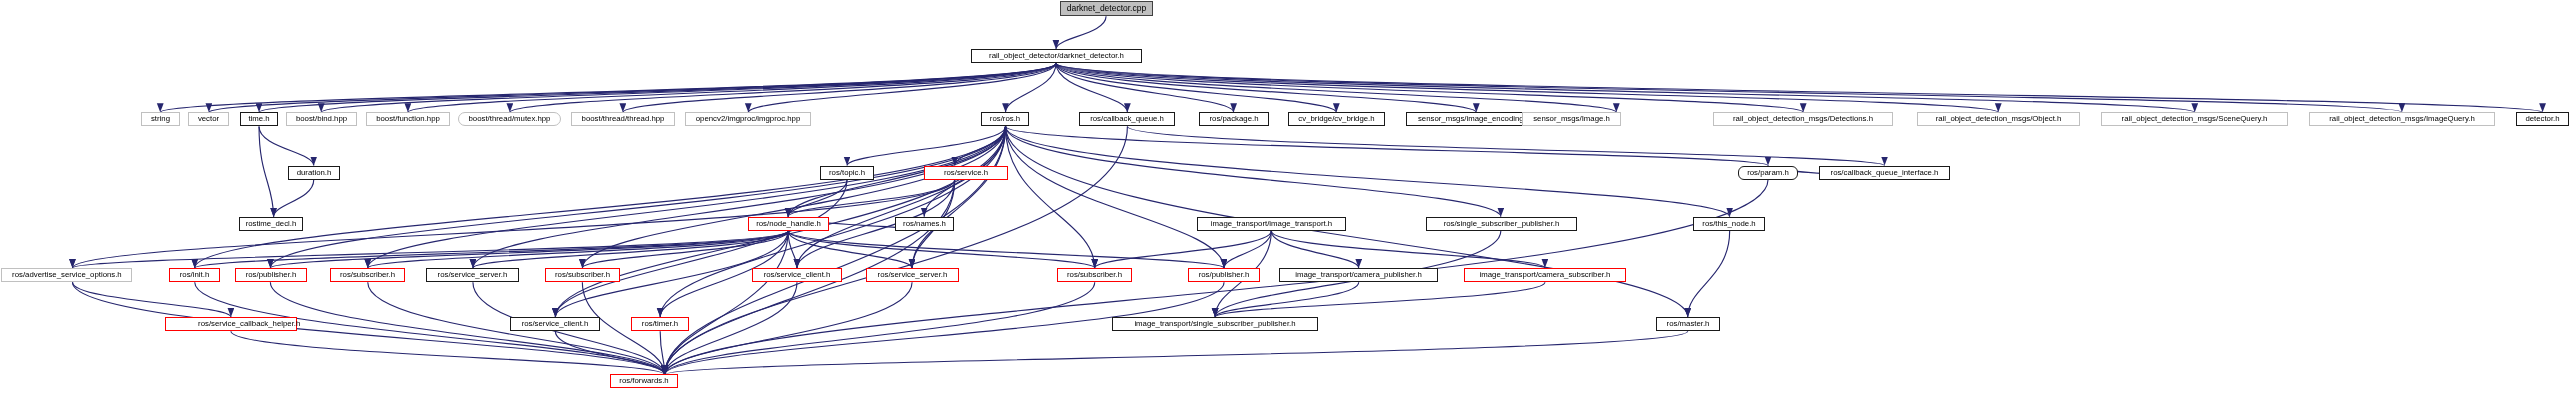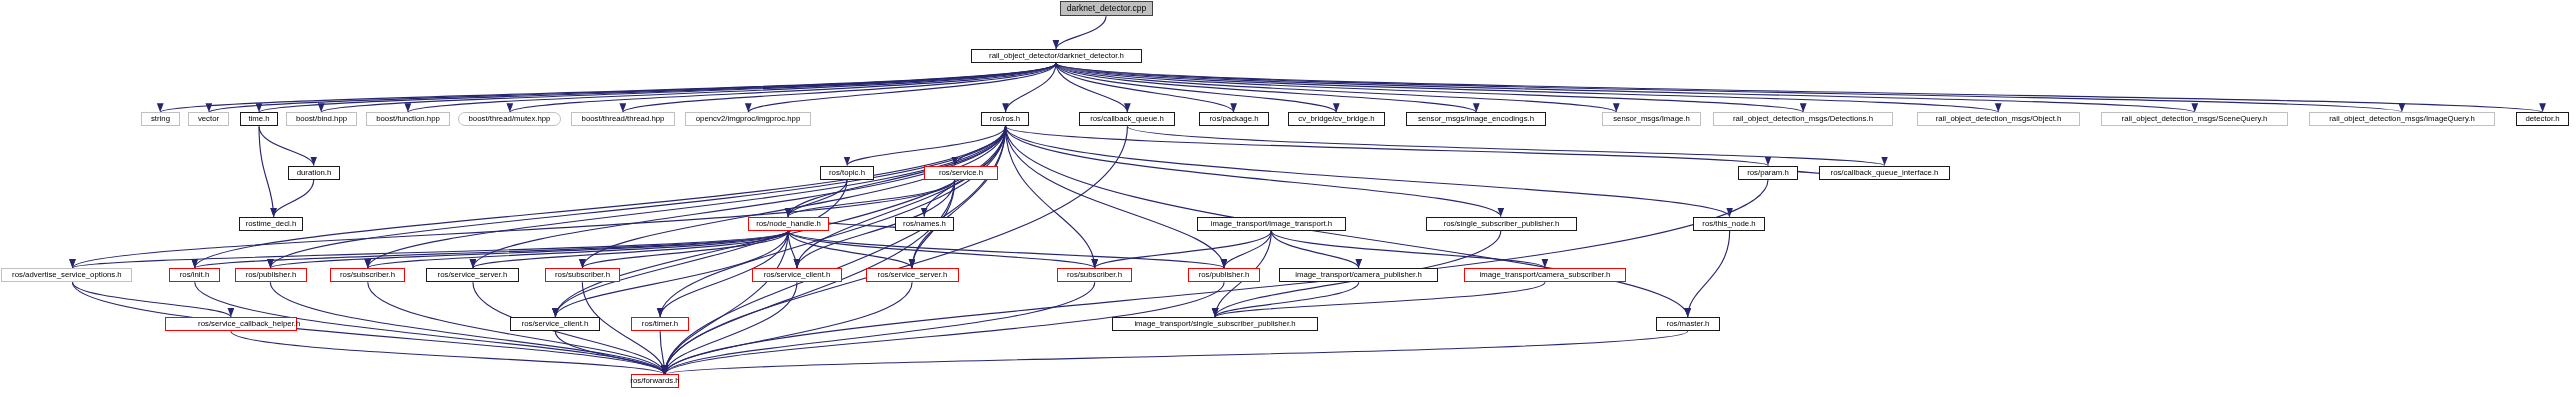--- a/index.html
+++ b/index.html
@@ -128,30 +128,30 @@
       <div class="node" style="left: 286px; top: 112px; width: 71px;">boost/bind.hpp</div>
       <div class="node" style="left: 366px; top: 112px; width: 84px;">boost/function.hpp</div>
       <div class="node" style="left: 458px; top: 112px; width: 103px; border-radius: 7px;">boost/thread/mutex.hpp</div>
       <div class="node" style="left: 571px; top: 112px; width: 104px;">boost/thread/thread.hpp</div>
       <div class="node" style="left: 685px; top: 112px; width: 126px;">opencv2/imgproc/imgproc.hpp</div>
       <div class="node solid" style="left: 981px; top: 112px; width: 48px;">ros/ros.h</div>
       <div class="node solid" style="left: 1079px; top: 112px; width: 96px;">ros/callback_queue.h</div>
       <div class="node solid" style="left: 1199px; top: 112px; width: 70px;">ros/package.h</div>
       <div class="node solid" style="left: 1288px; top: 112px; width: 97px;">cv_bridge/cv_bridge.h</div>
       <div class="node solid" style="left: 1406px; top: 112px; width: 140px;">sensor_msgs/image_encodings.h</div>
-      <div class="node" style="left: 1602px; top: 112px; width: 99px;">sensor_msgs/Image.h</div>
+      <div class="node" style="left: 1522px; top: 112px; width: 99px;">sensor_msgs/Image.h</div>
       <div class="node" style="left: 1713px; top: 112px; width: 180px;">rail_object_detection_msgs/Detections.h</div>
       <div class="node" style="left: 1917px; top: 112px; width: 163px;">rail_object_detection_msgs/Object.h</div>
       <div class="node" style="left: 2101px; top: 112px; width: 187px;">rail_object_detection_msgs/SceneQuery.h</div>
       <div class="node" style="left: 2309px; top: 112px; width: 186px;">rail_object_detection_msgs/ImageQuery.h</div>
       <div class="node solid" style="left: 2516px; top: 112px; width: 53px;">detector.h</div>
       <div class="node solid" style="left: 288px; top: 166px; width: 52px;">duration.h</div>
       <div class="node solid" style="left: 820px; top: 166px; width: 54px;">ros/topic.h</div>
-      <div class="node red" style="left: 924px; top: 166px; width: 74px;">ros/service.h</div>
-      <div class="node solid" style="left: 1738px; top: 166px; width: 60px;">ros/param.h</div>
+      <div class="node red" style="left: 924px; top: 166px; width: 84px;">ros/service.h</div>
+      <div class="node solid" style="left: 1738px; top: 166px; width: 60px; border-radius: 6px;">ros/param.h</div>
       <div class="node solid" style="left: 1819px; top: 166px; width: 131px;">ros/callback_queue_interface.h</div>
       <div class="node solid" style="left: 239px; top: 217px; width: 64px;">rostime_decl.h</div>
       <div class="node red" style="left: 748px; top: 217px; width: 81px;">ros/node_handle.h</div>
       <div class="node solid" style="left: 895px; top: 217px; width: 59px;">ros/names.h</div>
       <div class="node solid" style="left: 1197px; top: 217px; width: 149px;">image_transport/image_transport.h</div>
       <div class="node solid" style="left: 1426px; top: 217px; width: 151px;">ros/single_subscriber_publisher.h</div>
       <div class="node solid" style="left: 1693px; top: 217px; width: 72px;">ros/this_node.h</div>
       <div class="node" style="left: 1.4px; top: 268px; width: 131px;">ros/advertise_service_options.h</div>
       <div class="node red" style="left: 169px; top: 268px; width: 51px;">ros/init.h</div>
       <div class="node red" style="left: 235px; top: 268px; width: 72px;">ros/publisher.h</div>
@@ -162,16 +162,16 @@
       <div class="node red" style="left: 866px; top: 268px; width: 93px;">ros/service_server.h</div>
       <div class="node red" style="left: 1057px; top: 268px; width: 75px;">ros/subscriber.h</div>
       <div class="node red" style="left: 1188px; top: 268px; width: 72px;">ros/publisher.h</div>
       <div class="node solid" style="left: 1279px; top: 268px; width: 159px;">image_transport/camera_publisher.h</div>
       <div class="node red" style="left: 1464px; top: 268px; width: 162px;">image_transport/camera_subscriber.h</div>
       <div class="node red" style="left: 165px; top: 317px; width: 132px; padding-left: 40px;">ros/service_callback_helper.h</div>
       <div class="node solid" style="left: 510px; top: 317px; width: 90px;">ros/service_client.h</div>
       <div class="node red" style="left: 631px; top: 317px; width: 58px;">ros/timer.h</div>
       <div class="node solid" style="left: 1112px; top: 317px; width: 206px;">image_transport/single_subscriber_publisher.h</div>
       <div class="node solid" style="left: 1656px; top: 317px; width: 64px;">ros/master.h</div>
-      <div class="node red" style="left: 631px; top: 374px; width: 48px;">ros/forwards.h</div>
+      <div class="node red" style="left: 610px; top: 374px; width: 68px;">ros/forwards.h</div>
     </div>
 </div>
 
 
 </body></html>

